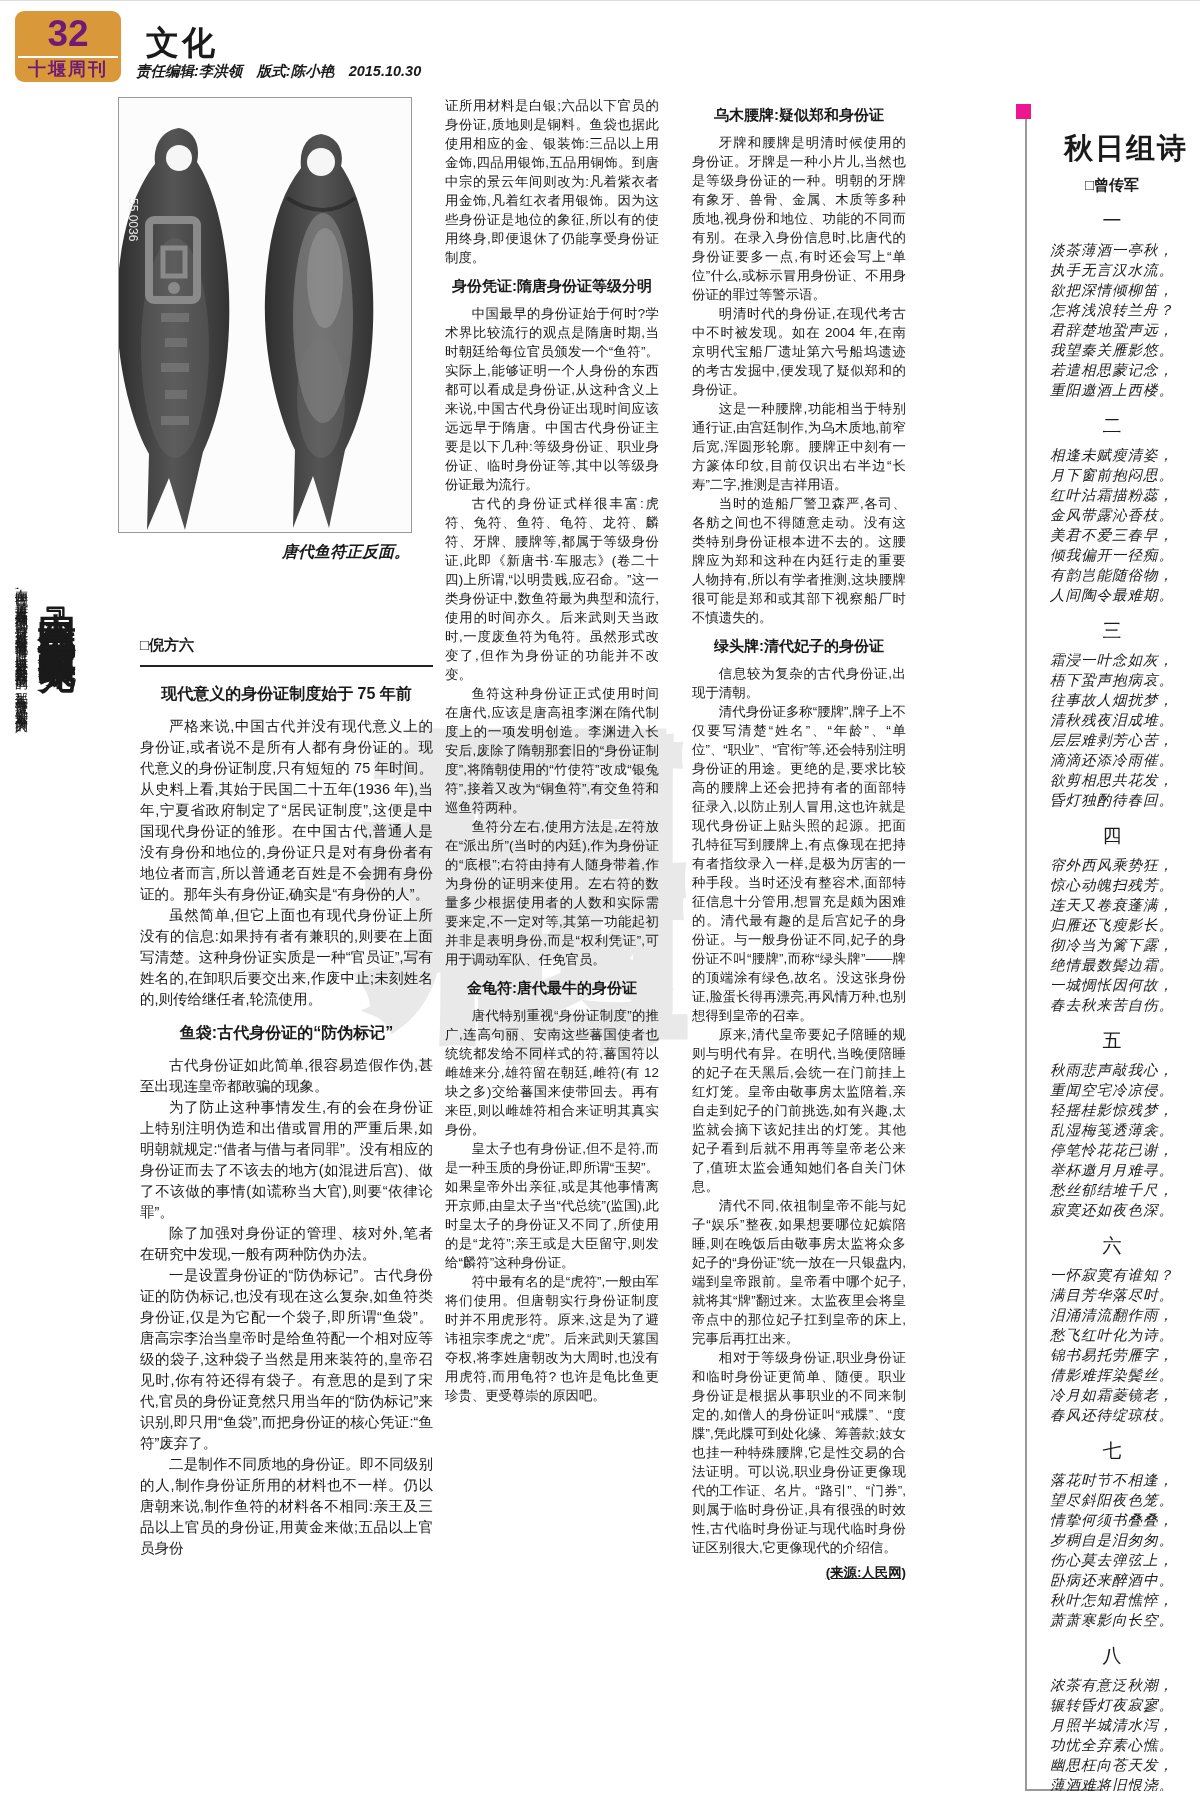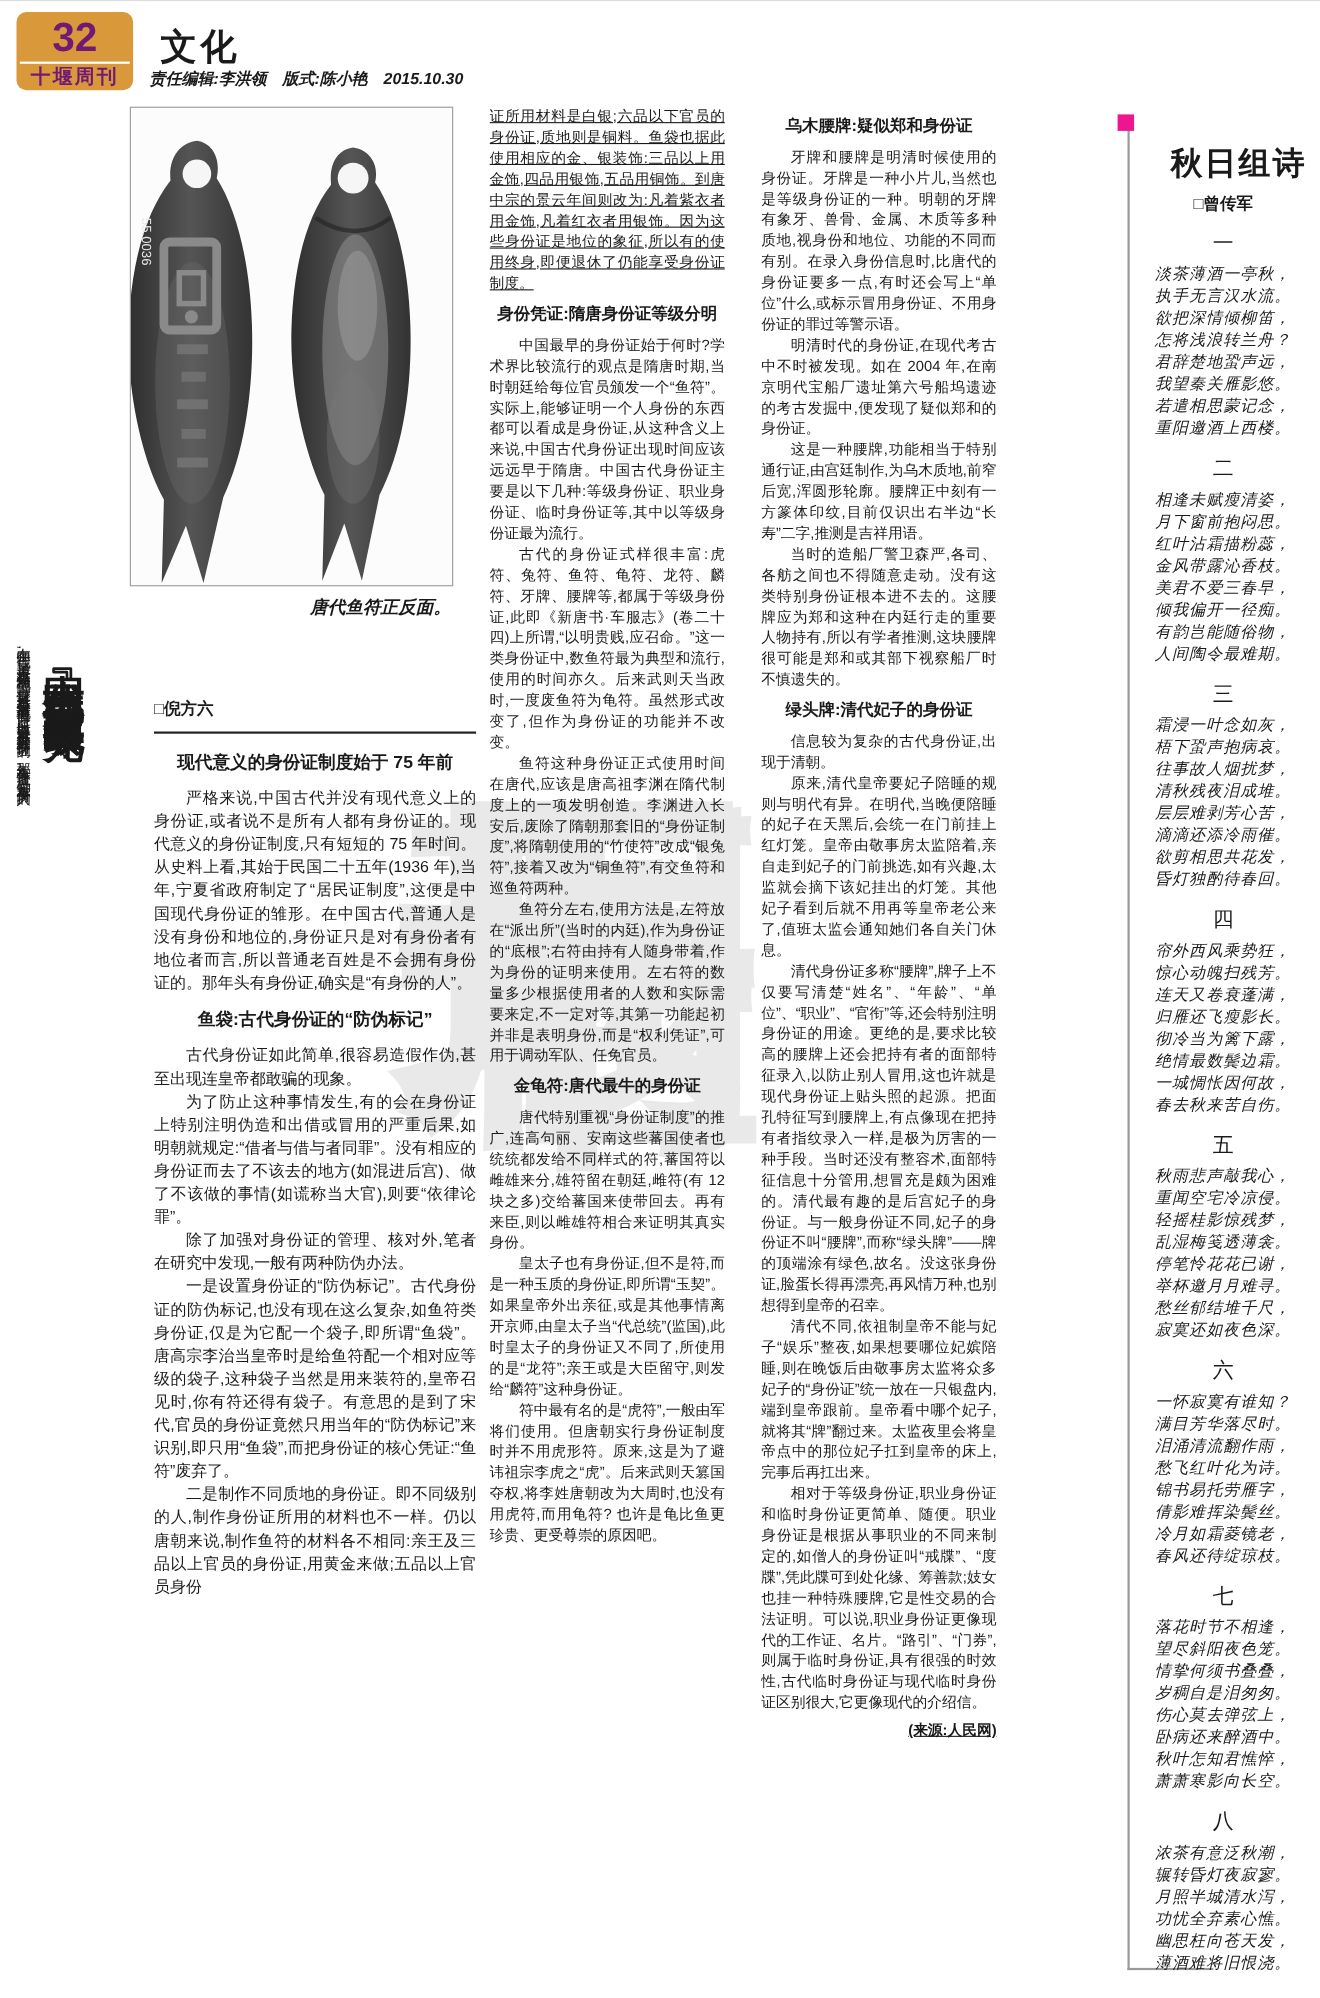--- a/index.html
+++ b/index.html
@@ -33,21 +33,21 @@
 
   
   .artcol{position:absolute;overflow:hidden;text-align:justify;z-index:1;}
   #colA{left:140px;top:633px;width:293px;height:1180px;font-size:14.5px;line-height:21px;}
   #colB{left:445px;top:95px;width:214px;height:1716px;font-size:13.4px;line-height:19px;}
   #colC{left:692px;top:95px;width:214px;height:1716px;font-size:13.4px;line-height:19px;}
   .byline{font-size:15px;font-weight:700;border-bottom:2px solid #222;padding-bottom:10px;margin-bottom:16px;}
   .col-heading{font-size:15px;font-weight:700;text-align:center;margin:9px 0;}
   #colA .col-heading{font-size:16px;margin:12px 0;}
   .para{margin:0;text-indent:2em;}
-  .para.noindent{text-indent:0;text-decoration:underline;}
+  .para.noindent{text-indent:0;}
   .source{text-align:right;font-weight:700;margin-top:6px;text-decoration:underline;}
 
   
   .poem-divider{position:absolute;left:1025px;top:112px;width:2px;height:1678px;background:#9a9a9a;z-index:1;}
   .poem-marker{position:absolute;left:1016px;top:103px;width:15px;height:15px;background:#ED168F;z-index:2;}
   .poem-tick{position:absolute;left:1025px;top:1788px;width:78px;height:2px;background:#9a9a9a;z-index:1;}
   .poem{position:absolute;left:1036px;top:128px;width:152px;height:1662px;overflow:hidden;z-index:1;}
   .poem-title{font-family:"Liberation Serif",serif;font-size:29px;font-weight:700;text-align:right;letter-spacing:2px;}
   .poem-author{font-size:15px;font-weight:700;text-align:center;margin-top:7px;}
   .stanza-num{font-family:"Liberation Serif",serif;font-size:19px;text-align:center;margin:13px 0 6px;}
@@ -109,20 +109,21 @@
   </div>
   <div class="photo-caption">唐代鱼符正反面。</div>
 
   <div class="lead-deck">在中国古代,普通人是没有身份和地位的,身份证只是对有身份者有地位者而言,所以普通老百姓是不会拥有身份证的。那年头有身份证,确实是『有身份的人』。</div>
   <div class="lead-title">中国古代『身份证』真实面貌曝光</div>
 
   <div class="artcol" id="colA">
       <div class="byline">□倪方六</div>
       <h3 class="col-heading">现代意义的身份证制度始于 75 年前</h3>
       <p class="para">严格来说,中国古代并没有现代意义上的身份证,或者说不是所有人都有身份证的。现代意义的身份证制度,只有短短的 75 年时间。从史料上看,其始于民国二十五年(1936 年),当年,宁夏省政府制定了“居民证制度”,这便是中国现代身份证的雏形。在中国古代,普通人是没有身份和地位的,身份证只是对有身份者有地位者而言,所以普通老百姓是不会拥有身份证的。那年头有身份证,确实是“有身份的人”。</p>
+      <p class="para">虽然简单,但它上面也有现代身份证上所没有的信息:如果持有者有兼职的,则要在上面写清楚。这种身份证实质是一种“官员证”,写有姓名的,在卸职后要交出来,作废中止;未刻姓名的,则传给继任者,轮流使用。</p>
       <h3 class="col-heading">鱼袋:古代身份证的“防伪标记”</h3>
       <p class="para">古代身份证如此简单,很容易造假作伪,甚至出现连皇帝都敢骗的现象。</p>
       <p class="para">为了防止这种事情发生,有的会在身份证上特别注明伪造和出借或冒用的严重后果,如明朝就规定:“借者与借与者同罪”。没有相应的身份证而去了不该去的地方(如混进后宫)、做了不该做的事情(如谎称当大官),则要“依律论罪”。</p>
       <p class="para">除了加强对身份证的管理、核对外,笔者在研究中发现,一般有两种防伪办法。</p>
       <p class="para">一是设置身份证的“防伪标记”。古代身份证的防伪标记,也没有现在这么复杂,如鱼符类身份证,仅是为它配一个袋子,即所谓“鱼袋”。唐高宗李治当皇帝时是给鱼符配一个相对应等级的袋子,这种袋子当然是用来装符的,皇帝召见时,你有符还得有袋子。有意思的是到了宋代,官员的身份证竟然只用当年的“防伪标记”来识别,即只用“鱼袋”,而把身份证的核心凭证:“鱼符”废弃了。</p>
       <p class="para">二是制作不同质地的身份证。即不同级别的人,制作身份证所用的材料也不一样。仍以唐朝来说,制作鱼符的材料各不相同:亲王及三品以上官员的身份证,用黄金来做;五品以上官员身份</p>
     </div>
   <div class="artcol" id="colB">
       <p class="para noindent">证所用材料是白银;六品以下官员的身份证,质地则是铜料。鱼袋也据此使用相应的金、银装饰:三品以上用金饰,四品用银饰,五品用铜饰。到唐中宗的景云年间则改为:凡着紫衣者用金饰,凡着红衣者用银饰。因为这些身份证是地位的象征,所以有的使用终身,即便退休了仍能享受身份证制度。</p>
       <h3 class="col-heading">身份凭证:隋唐身份证等级分明</h3>
@@ -136,22 +137,22 @@
       <p class="para">符中最有名的是“虎符”,一般由军将们使用。但唐朝实行身份证制度时并不用虎形符。原来,这是为了避讳祖宗李虎之“虎”。后来武则天篡国夺权,将李姓唐朝改为大周时,也没有用虎符,而用龟符? 也许是龟比鱼更珍贵、更受尊崇的原因吧。</p>
     </div>
   <div class="artcol" id="colC">
       <h3 class="col-heading">乌木腰牌:疑似郑和身份证</h3>
       <p class="para">牙牌和腰牌是明清时候使用的身份证。牙牌是一种小片儿,当然也是等级身份证的一种。明朝的牙牌有象牙、兽骨、金属、木质等多种质地,视身份和地位、功能的不同而有别。在录入身份信息时,比唐代的身份证要多一点,有时还会写上“单位”什么,或标示冒用身份证、不用身份证的罪过等警示语。</p>
       <p class="para">明清时代的身份证,在现代考古中不时被发现。如在 2004 年,在南京明代宝船厂遗址第六号船坞遗迹的考古发掘中,便发现了疑似郑和的身份证。</p>
       <p class="para">这是一种腰牌,功能相当于特别通行证,由宫廷制作,为乌木质地,前窄后宽,浑圆形轮廓。腰牌正中刻有一方篆体印纹,目前仅识出右半边“长寿”二字,推测是吉祥用语。</p>
       <p class="para">当时的造船厂警卫森严,各司、各舫之间也不得随意走动。没有这类特别身份证根本进不去的。这腰牌应为郑和这种在内廷行走的重要人物持有,所以有学者推测,这块腰牌很可能是郑和或其部下视察船厂时不慎遗失的。</p>
       <h3 class="col-heading">绿头牌:清代妃子的身份证</h3>
       <p class="para">信息较为复杂的古代身份证,出现于清朝。</p>
+      <p class="para">清代身份证多称“腰牌”,牌子上不仅要写清楚“姓名”、“年龄”、“单位”、“职业”、“官衔”等,还会特别注明身份证的用途。更绝的是,要求比较高的腰牌上还会把持有者的面部特征录入,以防止别人冒用,这也许就是现代身份证上贴头照的起源。把面孔特征写到腰牌上,有点像现在把持有者指纹录入一样,是极为厉害的一种手段。当时还没有整容术,面部特征信息十分管用,想冒充是颇为困难的。清代最有趣的是后宫妃子的身份证。与一般身份证不同,妃子的身份证不叫“腰牌”,而称“绿头牌”——牌的顶端涂有绿色,故名。没这张身份证,脸蛋长得再漂亮,再风情万种,也别想得到皇帝的召幸。</p>
       <p class="para">原来,清代皇帝要妃子陪睡的规则与明代有异。在明代,当晚便陪睡的妃子在天黑后,会统一在门前挂上红灯笼。皇帝由敬事房太监陪着,亲自走到妃子的门前挑选,如有兴趣,太监就会摘下该妃挂出的灯笼。其他妃子看到后就不用再等皇帝老公来了,值班太监会通知她们各自关门休息。</p>
-      <p class="para">清代身份证多称“腰牌”,牌子上不仅要写清楚“姓名”、“年龄”、“单位”、“职业”、“官衔”等,还会特别注明身份证的用途。更绝的是,要求比较高的腰牌上还会把持有者的面部特征录入,以防止别人冒用,这也许就是现代身份证上贴头照的起源。把面孔特征写到腰牌上,有点像现在把持有者指纹录入一样,是极为厉害的一种手段。当时还没有整容术,面部特征信息十分管用,想冒充是颇为困难的。清代最有趣的是后宫妃子的身份证。与一般身份证不同,妃子的身份证不叫“腰牌”,而称“绿头牌”——牌的顶端涂有绿色,故名。没这张身份证,脸蛋长得再漂亮,再风情万种,也别想得到皇帝的召幸。</p>
       <p class="para">清代不同,依祖制皇帝不能与妃子“娱乐”整夜,如果想要哪位妃嫔陪睡,则在晚饭后由敬事房太监将众多妃子的“身份证”统一放在一只银盘内,端到皇帝跟前。皇帝看中哪个妃子,就将其“牌”翻过来。太监夜里会将皇帝点中的那位妃子扛到皇帝的床上,完事后再扛出来。</p>
       <p class="para">相对于等级身份证,职业身份证和临时身份证更简单、随便。职业身份证是根据从事职业的不同来制定的,如僧人的身份证叫“戒牒”、“度牒”,凭此牒可到处化缘、筹善款;妓女也挂一种特殊腰牌,它是性交易的合法证明。可以说,职业身份证更像现代的工作证、名片。“路引”、“门券”,则属于临时身份证,具有很强的时效性,古代临时身份证与现代临时身份证区别很大,它更像现代的介绍信。</p>
       <div class="source">(来源:人民网)</div>
     </div>
 
   <div class="poem-marker"></div>
   <div class="poem-divider"></div>
   <div class="poem-tick"></div>
   <div class="poem">
     <div class="poem-title">秋日组诗</div>

